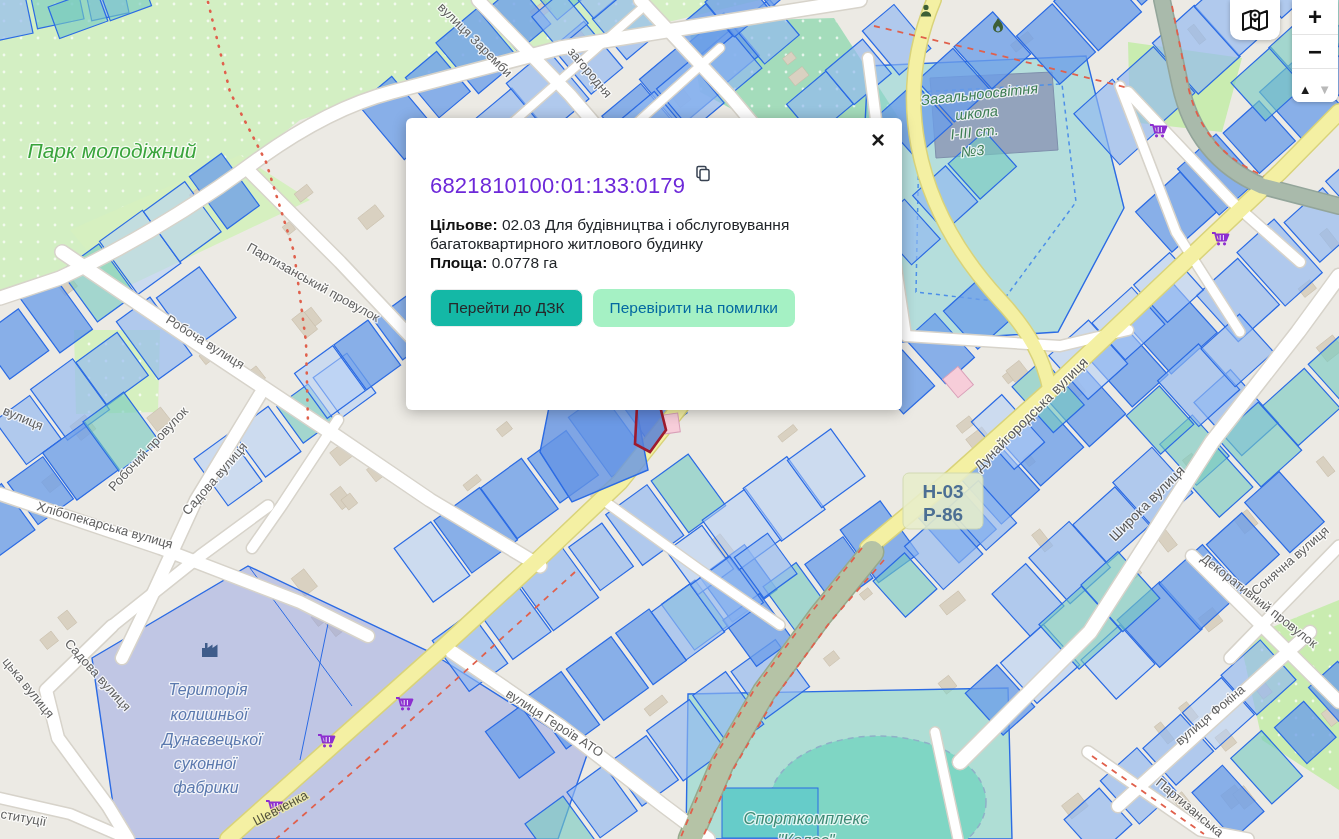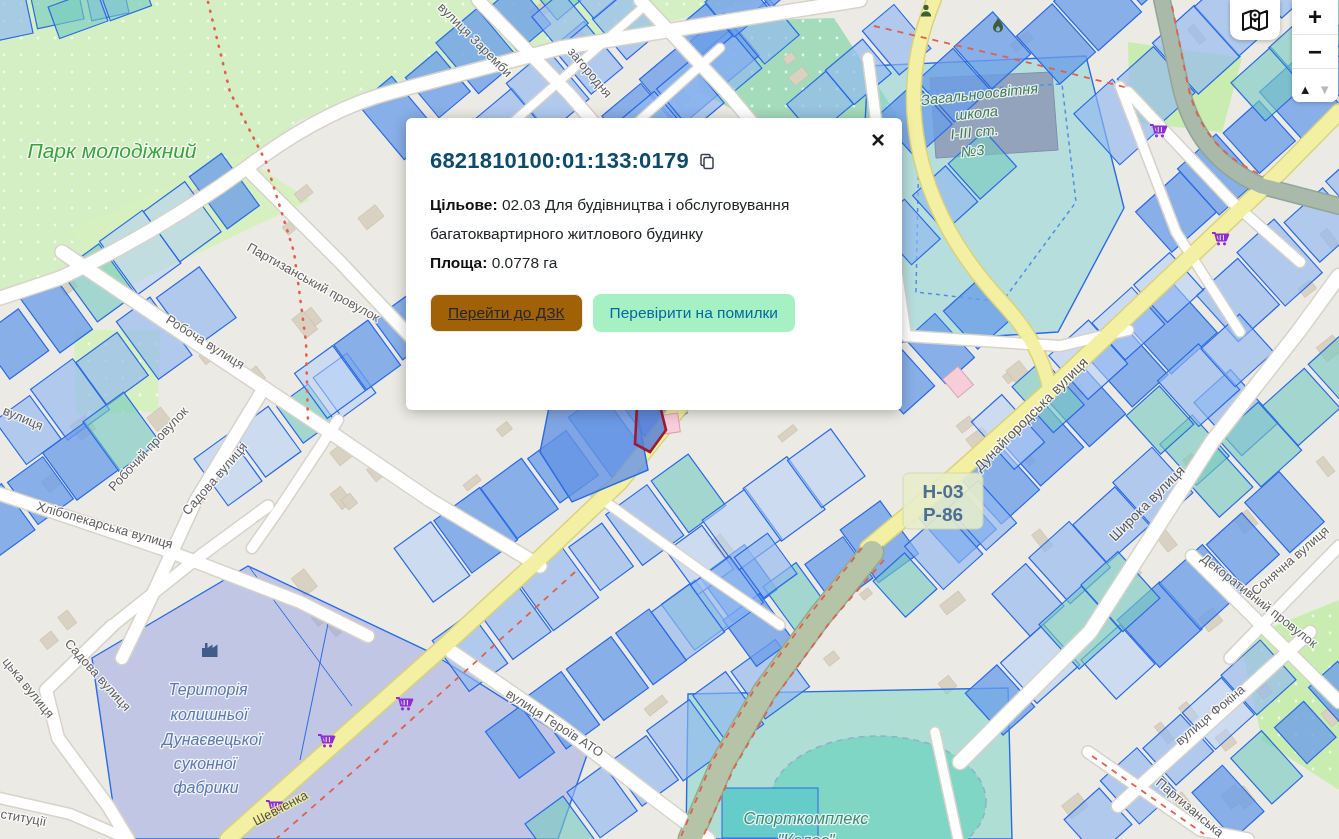--- a/index.html
+++ b/index.html
@@ -19,28 +19,28 @@
   .sport {font:italic 16.5px "Liberation Sans",sans-serif;fill:#3e8b75;}
   .shield{font:bold 19px "Liberation Sans",sans-serif;fill:#4c6f93;stroke:none;}
 
   
   .popup{position:absolute;left:406px;top:118px;width:496px;height:292px;background:#fff;
          border-radius:6px;box-shadow:0 2px 14px rgba(0,0,0,.28);box-sizing:border-box;
          padding:30px 24px 0 24px;color:#212529;}
   .popup-close{position:absolute;top:10px;right:12px;width:24px;height:24px;border:none;background:none;
          cursor:pointer;font-size:24px;line-height:22px;font-weight:bold;color:#1a1a1a;padding:0;}
   .popup-title-row{display:flex;align-items:center;gap:10px;margin-bottom:16px;}
-  .popup-title{font-size:22px;font-weight:bold;color:#0c4a6e;letter-spacing:.2px;}
+  .popup-title{font-size:22px;font-weight:normal;color:#6d28d9;letter-spacing:.2px;margin-top:25px;}
   .copy-btn{border:none;background:none;padding:0;cursor:pointer;display:flex;}
-  .popup-body{font-size:15.5px;line-height:29px;}
+  .popup-body{font-size:15.5px;line-height:19px;}
   .popup-body b{color:#111;}
   .popup-actions{display:flex;gap:10px;margin-top:17px;}
   .btn{border:none;border-radius:8px;font-size:15.5px;padding:9px 17px;cursor:pointer;
        font-family:"Liberation Sans",sans-serif;}
-  .btn-gray{background:#a16207;color:#27272a;border:1px solid #ececec;text-decoration:underline;}
+  .btn-gray{background:#14b8a6;color:#27272a;border:1px solid #ececec;}
   .btn-green{background:#a5f1c4;color:#0369a1;}
 
   
   .layers-btn{position:absolute;left:1230px;top:0;width:50px;height:40px;background:#fff;border:none;
        border-radius:0 0 10px 10px;box-shadow:0 1px 4px rgba(0,0,0,.25);cursor:pointer;
        display:flex;align-items:center;justify-content:center;}
   .zoomstrip{position:absolute;left:1292px;top:0;width:46px;background:#fff;
        border-radius:0 0 8px 8px;box-shadow:0 1px 4px rgba(0,0,0,.25);overflow:hidden;}
   .zoomstrip button{display:block;width:100%;height:34px;border:none;background:#fff;cursor:pointer;
        font-size:24px;font-weight:bold;color:#111;line-height:30px;padding:0;}

